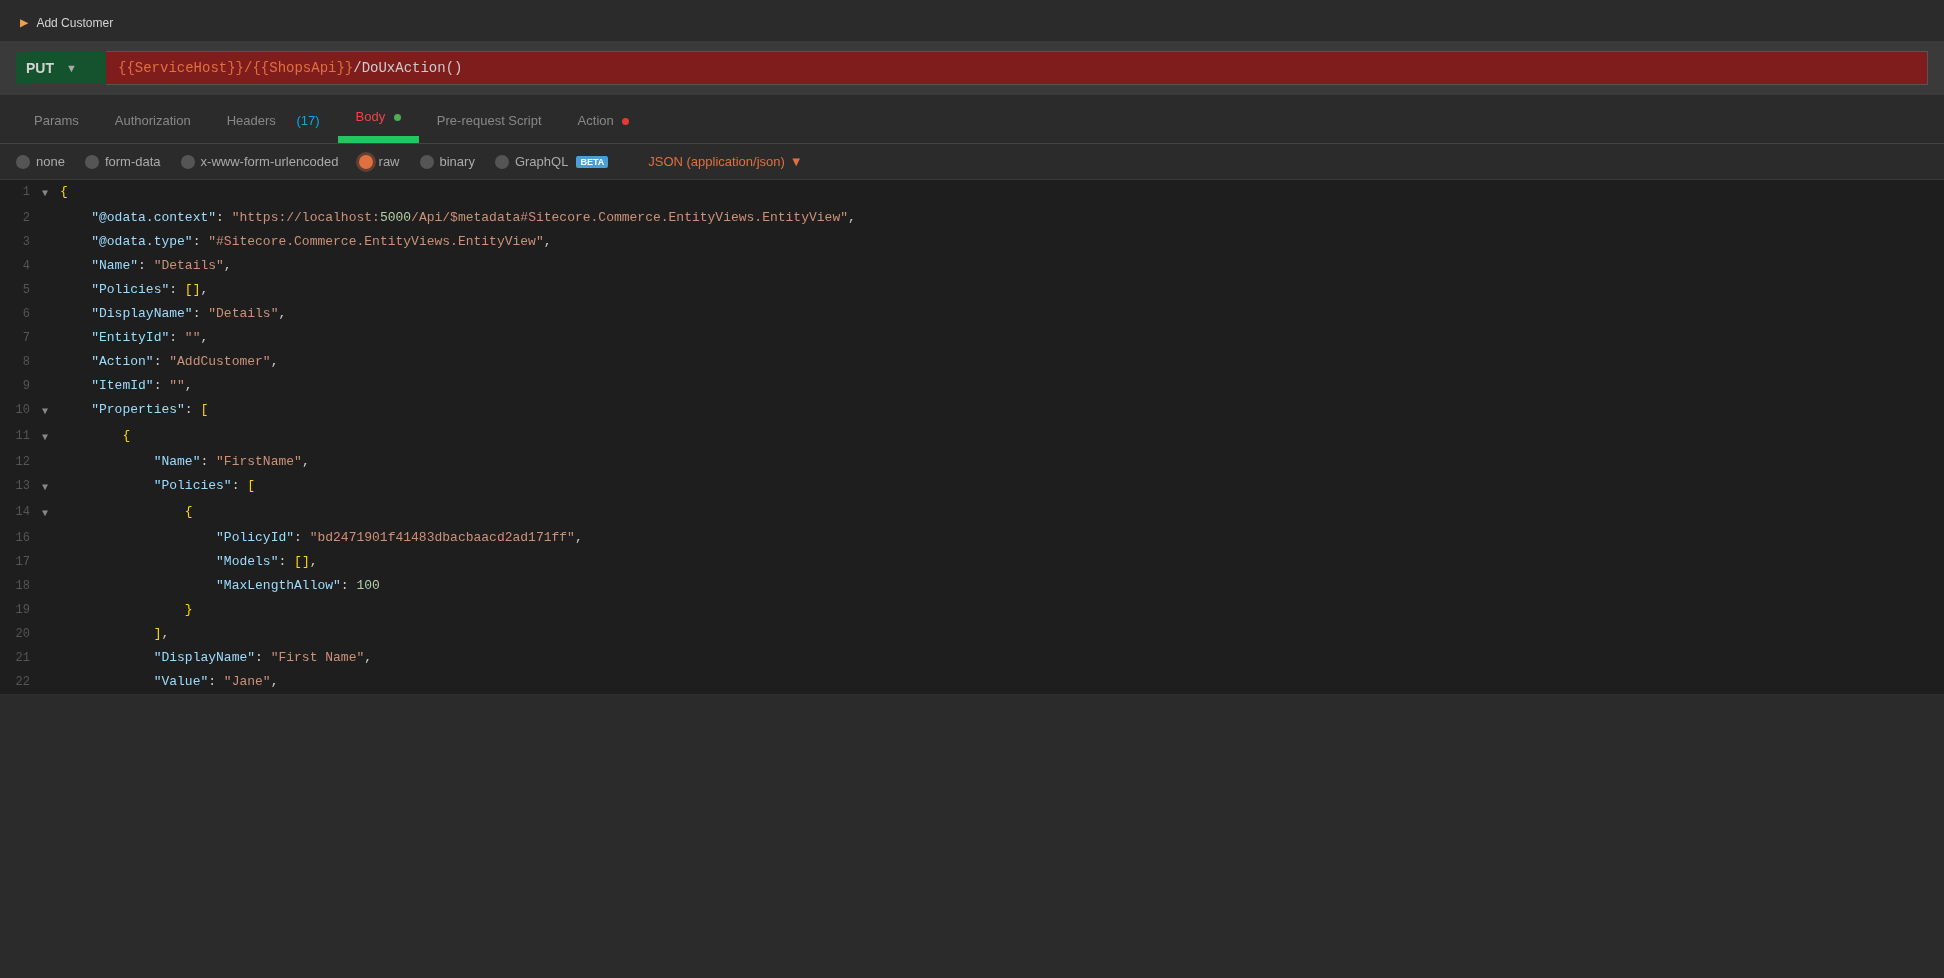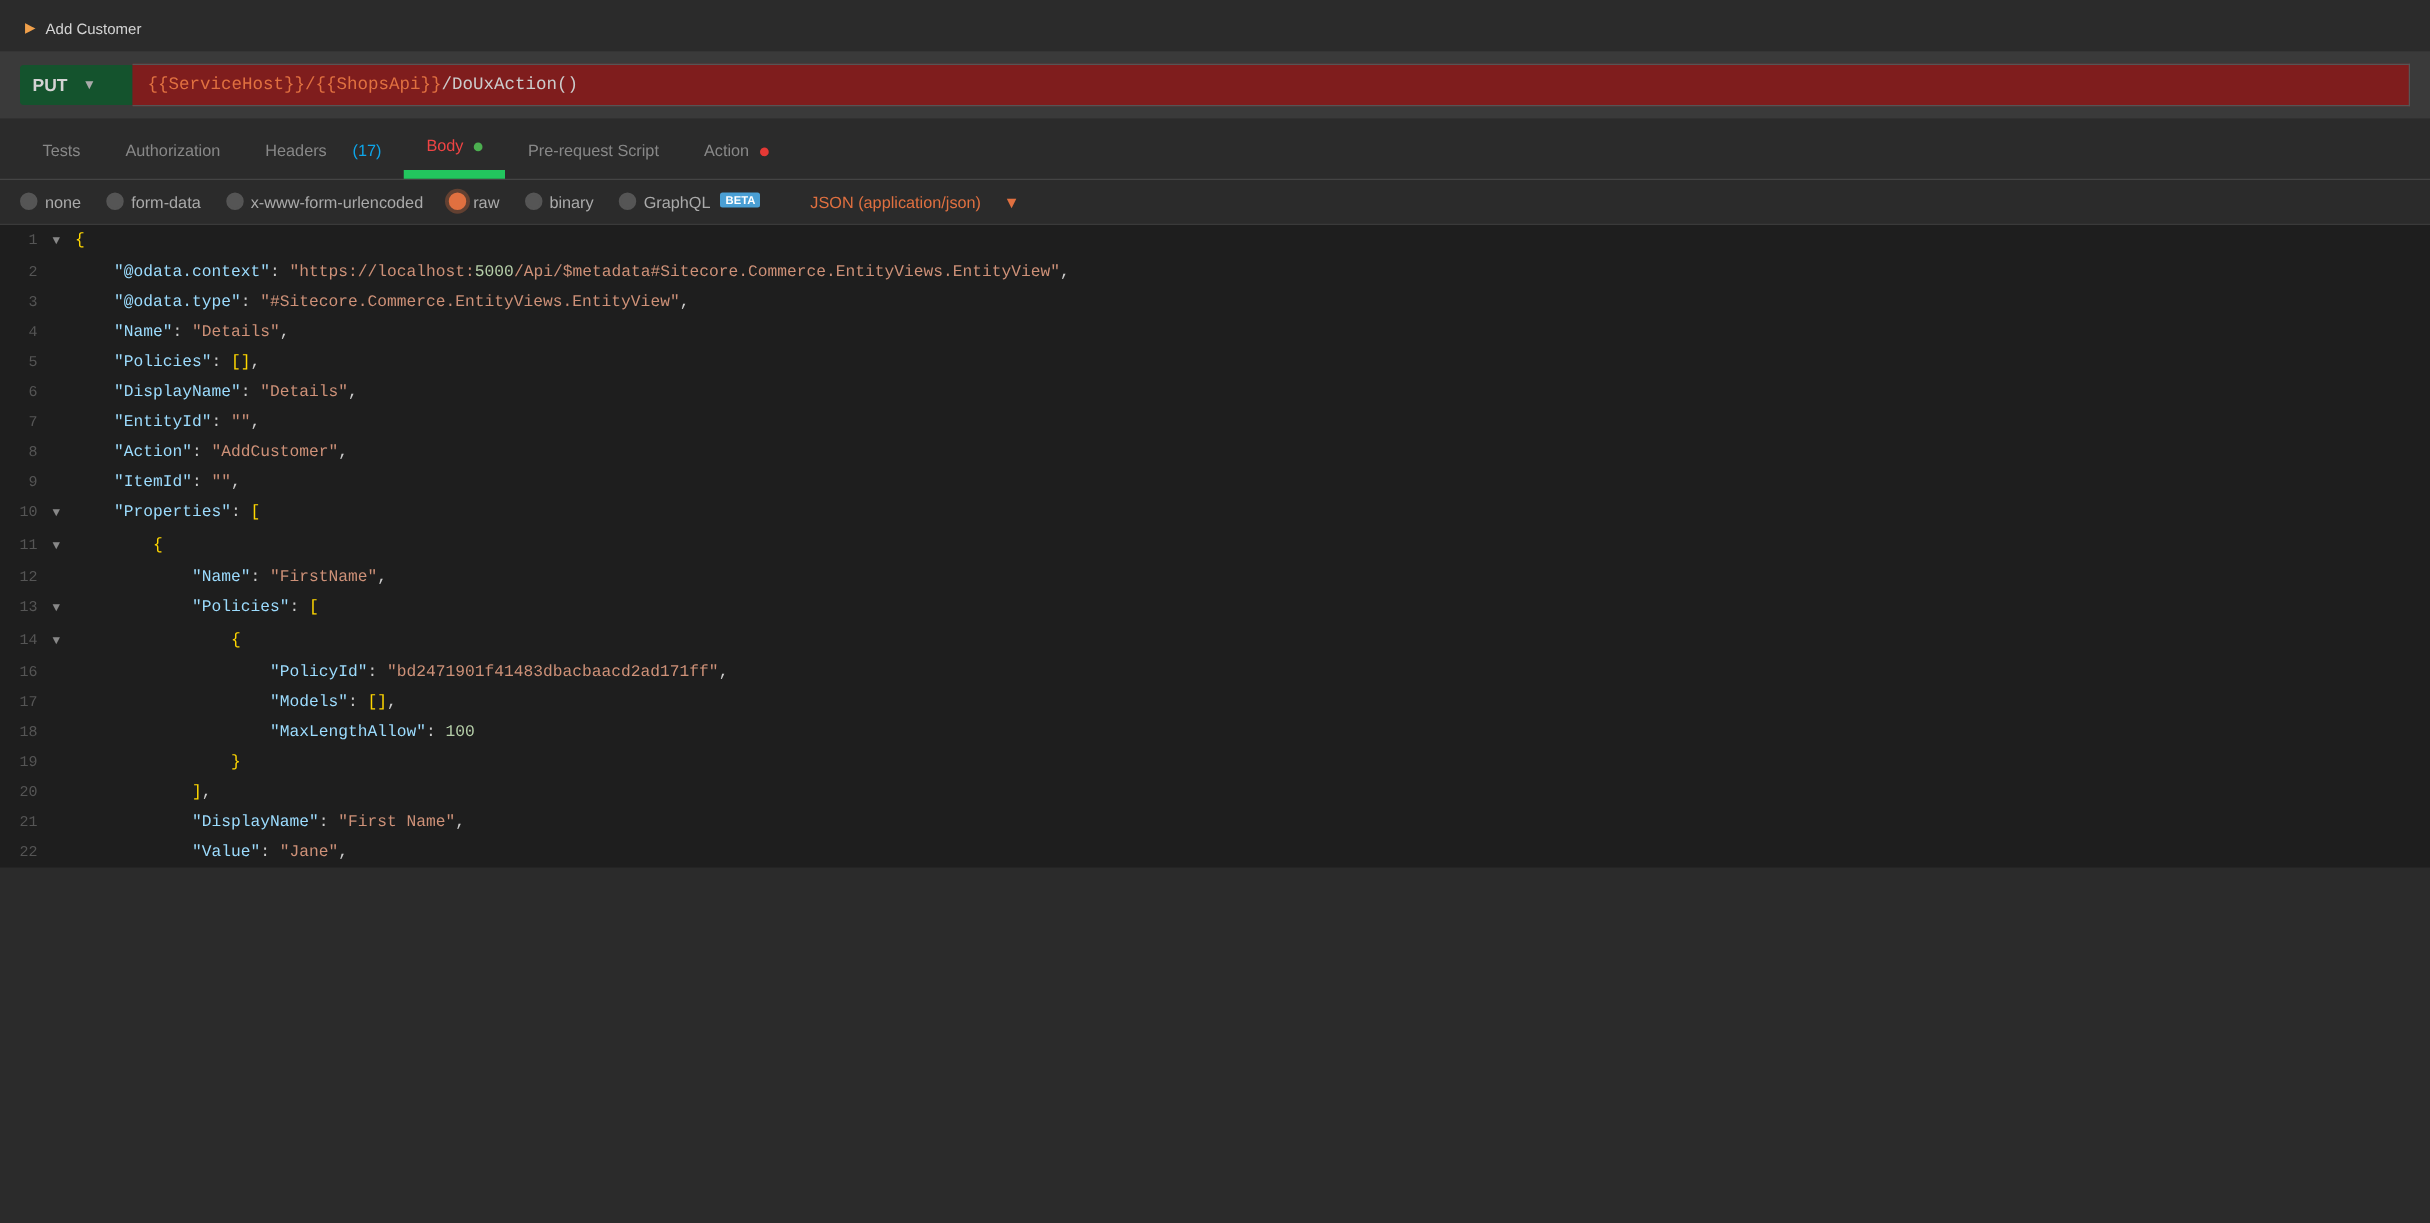--- a/index.html
+++ b/index.html
@@ -120,21 +120,21 @@
     .body-options-row {
       background-color: #2b2b2b;
       display: flex;
       align-items: center;
       padding: 10px 16px;
       gap: 20px;
       border-bottom: 1px solid #3a3a3a;
     }
     .radio-option {
       display: flex;
-      align-items: flex-start;
+      align-items: center;
       gap: 6px;
       font-size: 13px;
       font-family: Arial, sans-serif;
       color: #aaa;
       cursor: pointer;
     }
     .radio-circle {
       width: 14px; height: 14px;
       border-radius: 50%;
       border: 2px solid #666;
@@ -146,21 +146,21 @@
       background: #e07040;
       box-shadow: 0 0 0 3px rgba(224,112,64,0.3);
     }
     .radio-circle.inactive {
       background: #555;
       border-color: #555;
     }
     .format-dropdown {
       display: flex;
       align-items: center;
-      gap: 18px;
+      gap: 5px;
       color: #e07040;
       font-size: 13px;
       font-family: Arial, sans-serif;
       cursor: pointer;
     }
     .beta-badge {
       background-color: #4a9fd4;
       color: white;
       font-size: 9px;
       font-weight: bold;
@@ -226,21 +226,21 @@
   </div>
   <div class="url-display">
     <span class="url-orange">{{ServiceHost}}/</span>
       <span class="url-orange">{{ShopsApi}}</span>
       <span style="color:#ccc;">/DoUxAction()</span>
   </div>
 </div>
 
 <div class="tabs-row">
   <div class="tab">
-    <span class="tab-label">Tests</span>
+    <span class="tab-label">Params</span>
   </div>
   <div class="tab">
     <span class="tab-label">Authorization</span>
   </div>
   <div class="tab">
     <span class="tab-label">Headers </span><span class="tab-count">(17)</span>
   </div>
   <div class="tab active">
     <span class="tab-label">Body</span>
     <span class="dot-green"></span>

